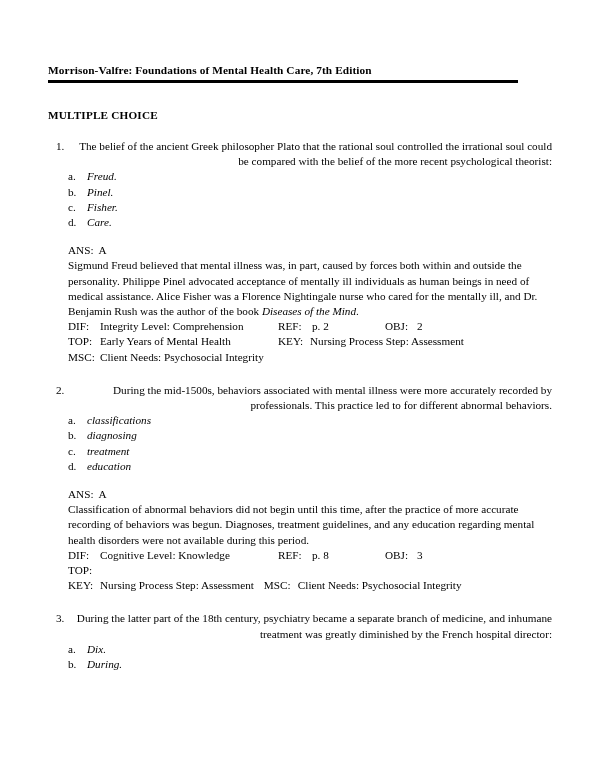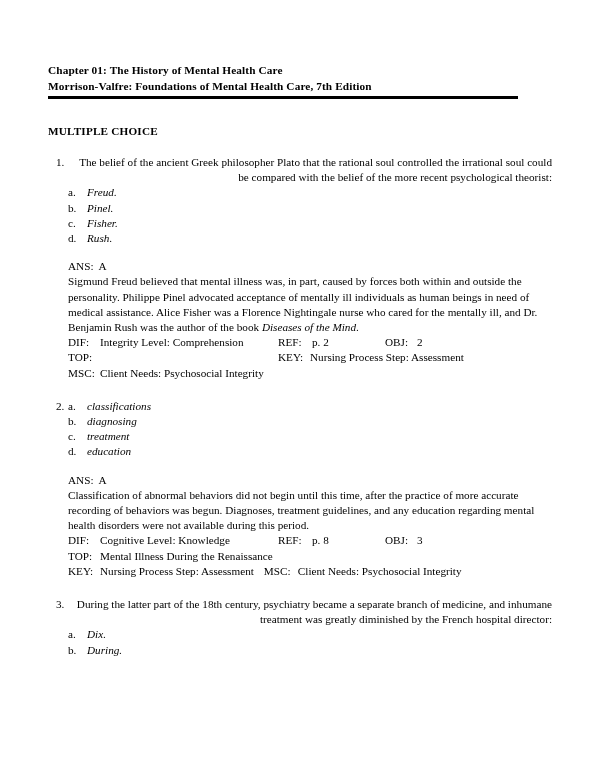--- a/index.html
+++ b/index.html
@@ -136,21 +136,20 @@
   .mc-b .c1 .meta-key { width: 32px; flex: 0 0 32px; }
   .mc-b .c2 { flex: 0 0 auto; }
   .mc-b .c2 .meta-key { width: 34px; flex: 0 0 34px; }
 </style>
 </head>
 <body>
 
 <div class="page">
 
   <div class="doc-header">
-    <div>Chapter 01: The History of Mental Health Care</div>
     <div>Morrison-Valfre: Foundations of Mental Health Care, 7th Edition</div>
   </div>
   <div class="header-rule"></div>
 
   <div class="section-heading">MULTIPLE CHOICE</div>
 
   <div class="question-block">
     <div class="q-row">
       <div class="q-num">1.</div>
       <div class="q-body">
@@ -163,21 +162,21 @@
           <li class="option">
             <span class="opt-letter">b.</span>
             <span class="opt-text">Pinel.</span>
           </li>
           <li class="option">
             <span class="opt-letter">c.</span>
             <span class="opt-text">Fisher.</span>
           </li>
           <li class="option">
             <span class="opt-letter">d.</span>
-            <span class="opt-text">Rush.</span>
+            <span class="opt-text">Care.</span>
           </li>
         </ul>
       </div>
     </div>
 
     <div class="answer-block">
       <div class="ans-line"><span>ANS:</span>  <span>A</span></div>
       <p class="rationale"><span>Sigmund Freud believed that mental illness was, in part, caused by forces both within and outside the personality. Philippe Pinel advocated acceptance of mentally ill individuals as human beings in need of medical assistance. Alice Fisher was a Florence Nightingale nurse who cared for the mentally ill, and Dr. Benjamin Rush was the author of the book </span><i>Diseases of the Mind</i><span>.</span></p>
     </div>
 
@@ -192,39 +191,41 @@
           <span class="meta-val">p. 2</span>
         </span>
         <span class="meta-cell c3">
           <span class="meta-key">OBJ:</span>
           <span class="meta-val">2</span>
         </span>
       </div>
       <div class="meta-row">
         <span class="meta-cell c1">
           <span class="meta-key">TOP:</span>
+          <span class="meta-val">Early Years of Mental Health</span>
         </span>
         <span class="meta-cell c3">
           <span class="meta-key">KEY:</span>
           <span class="meta-val">Nursing Process Step: Assessment</span>
         </span>
       </div>
       <div class="meta-row">
         <span class="meta-cell c1">
           <span class="meta-key">MSC:</span>
           <span class="meta-val">Client Needs: Psychosocial Integrity</span>
         </span>
       </div>
     </div>
   </div>
 
   <div class="question-block">
     <div class="q-row">
       <div class="q-num">2.</div>
       <div class="q-body">
+        <p class="q-stem"><span>During the mid-1500s, behaviors associated with mental illness were more accurately recorded by professionals. This practice led to </span><span class="blank-line">                 </span><span> for different abnormal behaviors.</span></p>
         <ul class="options">
           <li class="option">
             <span class="opt-letter">a.</span>
             <span class="opt-text">classifications</span>
           </li>
           <li class="option">
             <span class="opt-letter">b.</span>
             <span class="opt-text">diagnosing</span>
           </li>
           <li class="option">
@@ -255,21 +256,20 @@
           <span class="meta-val">p. 8</span>
         </span>
         <span class="meta-cell c3">
           <span class="meta-key" style="width:32px;flex:0 0 32px;">OBJ:</span>
           <span class="meta-val">3</span>
         </span>
       </div>
       <div class="meta-row">
         <span class="meta-cell c1">
           <span class="meta-key">TOP:</span>
-          <span class="meta-val">Mental Illness During the Renaissance</span>
         </span>
       </div>
       <div class="meta-row">
         <span class="meta-cell c1">
           <span class="meta-key">KEY:</span>
           <span class="meta-val">Nursing Process Step: Assessment</span>
         </span>
         <span class="meta-cell c2" style="padding-left:10px;">
           <span class="meta-key">MSC:</span>
           <span class="meta-val">Client Needs: Psychosocial Integrity</span>

